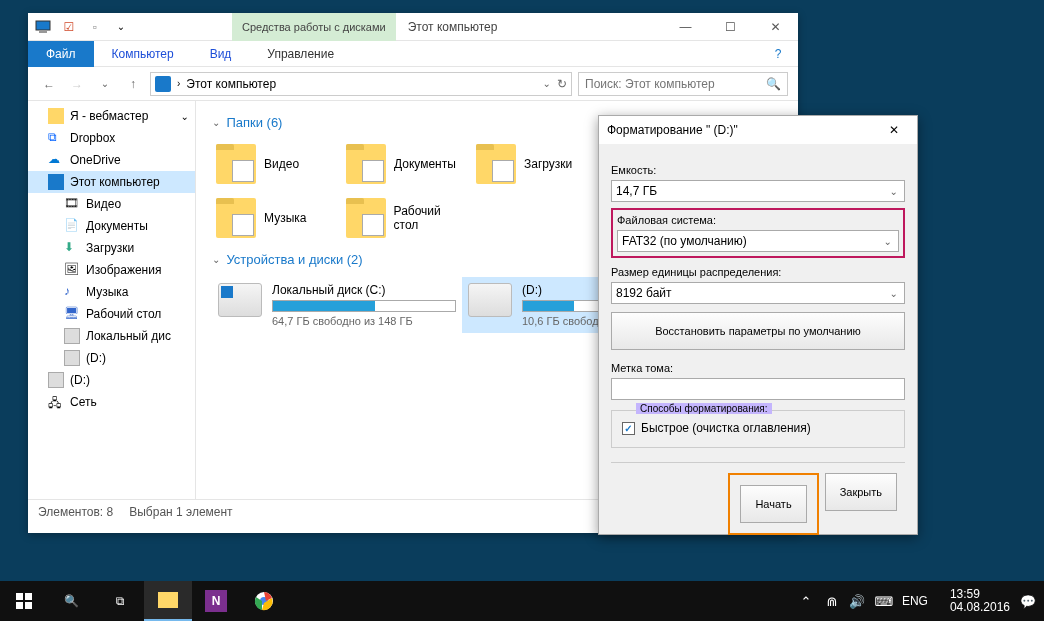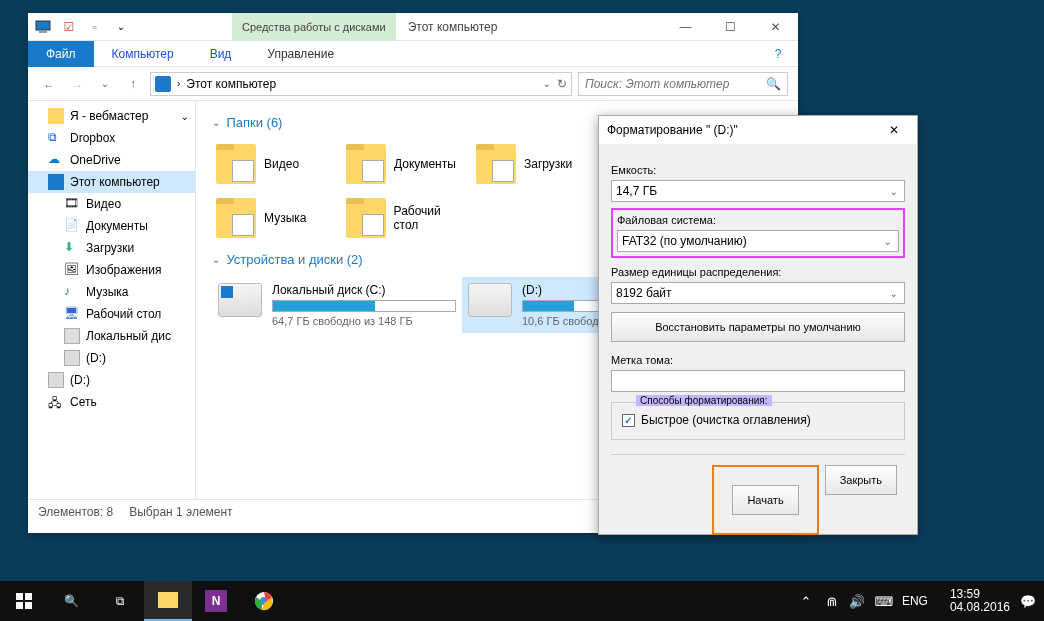--- a/index.html
+++ b/index.html
@@ -18,21 +18,21 @@
 .rtab{padding:0 18px;height:26px;display:flex;align-items:center;color:#1d4ed8}
 .rtab.sel{color:#333}
 .help{margin-left:auto;width:40px;display:flex;align-items:center;justify-content:center;color:#1979ca}
 .addr{height:34px;display:flex;align-items:center;gap:6px;padding:0 10px;border-bottom:1px solid #e5e5e5}
 .navbtn{width:22px;height:22px;display:flex;align-items:center;justify-content:center;color:#666}
 .addr-box{flex:1;height:24px;border:1px solid #ccc;display:flex;align-items:center;padding:0 4px;gap:6px}
 .addr-box .pc{width:16px;height:16px;background:#1979ca;border-radius:2px}
 .addr-box input{border:none;flex:1;outline:none}
 .dd{color:#666}
 .search-box{width:210px;height:24px;border:1px solid #ccc;display:flex;align-items:center;padding:0 6px}
-.search-box input{border:none;flex:1;outline:none;font-style:italic;color:#888}
+.search-box input{border:none;flex:1;outline:none;color:#888}
 .body{display:flex;height:398px}
 .sidebar{width:168px;border-right:1px solid #e5e5e5;overflow:hidden;padding-top:4px}
 .sb-item{display:flex;align-items:center;gap:6px;padding:3px 6px 3px 20px}
 .sb-item.sel{background:#cde8ff}
 .sb-item.l2{padding-left:36px}
 .sb-icon{width:16px;height:16px;flex:none}
 .folder-ic{background:#ffd768}
 .main{flex:1;padding:10px 16px;overflow:hidden}
 .sect-h{font-size:13px;color:#1979ca;display:flex;align-items:center;gap:6px;margin:4px 0 10px}
 .sect-h::before{content:"⌄";font-size:10px;color:#666}
@@ -55,31 +55,31 @@
 .vbtn{width:24px;height:22px;border:1px solid transparent;display:flex;align-items:center;justify-content:center}
 .vbtn.sel{border-color:#ccc;background:#eef}
 
 .dialog{position:absolute;left:598px;top:115px;width:320px;height:420px;background:#f0f0f0;border:1px solid #aaa;box-shadow:0 3px 12px rgba(0,0,0,.4)}
 .dlg-title{height:28px;display:flex;align-items:center;padding:0 8px;background:#fff}
 .dlg-close{margin-left:auto;width:30px;text-align:center}
 .dlg-body{padding:12px 12px}
 .dlg-lbl{font-size:11px;margin-bottom:4px;margin-top:8px}
 .dlg-sel{width:100%;height:22px;border:1px solid #aaa;background:#fff;padding:0 4px;display:flex;align-items:center;font-size:11px;position:relative}
 .dlg-sel::after{content:"⌄";position:absolute;right:6px;color:#666;font-size:10px}
-.hl{border:2px solid #d946ef;padding:4px;margin-top:6px}
-.dlg-btn{height:30px;border:1px solid #aaa;background:linear-gradient(#fdfdfd,#e8e8e8);padding:0 14px;font-size:11px;cursor:default}
+.hl{border:2px solid #be185d;padding:4px;margin-top:6px}
+.dlg-btn{height:38px;border:1px solid #aaa;background:linear-gradient(#fdfdfd,#e8e8e8);padding:0 14px;font-size:11px;cursor:default}
 .dlg-btn.wide{width:100%;margin-top:8px;margin-bottom:4px}
 .dlg-inp{width:100%;height:22px;border:1px solid #aaa;background:#fff}
 .grp{border:1px solid #ccc;padding:10px 10px 12px;margin-top:10px;position:relative}
 .grp-t{position:absolute;top:-8px;left:24px;background:#c4b5fd;padding:0 4px;font-size:10px}
 .cb{display:flex;align-items:center;gap:6px}
 .cb-box{width:13px;height:13px;border:1px solid #666;background:#fff;display:flex;align-items:center;justify-content:center;color:#1979ca;font-size:10px;font-weight:bold}
 .sep{height:1px;background:#ccc;margin:14px 0 10px}
 .dlg-foot{display:flex;justify-content:flex-end;gap:6px;padding-right:8px}
-.hl-btn{border:2px solid #f08000;padding:18px}
+.hl-btn{border:2px solid #f08000;padding:10px}
 
 .taskbar{position:absolute;left:0;bottom:0;width:1044px;height:40px;background:#101010;display:flex;align-items:center;color:#fff}
 .tb-btn{width:48px;height:40px;display:flex;align-items:center;justify-content:center}
 .tb-btn.act{background:#2a2a2a;border-bottom:2px solid #76b9ed}
 .tray{margin-left:auto;display:flex;align-items:center;gap:10px;padding-right:8px}
 .tray-ic{width:16px;height:16px;display:flex;align-items:center;justify-content:center;font-size:13px}
 .clock{font-size:11px;line-height:13px;margin-left:12px}
 .sec-lbl{position:absolute;left:28px;top:521px;color:#fff;font-size:11px}
 .chev{font-size:10px}
 svg{display:block}

